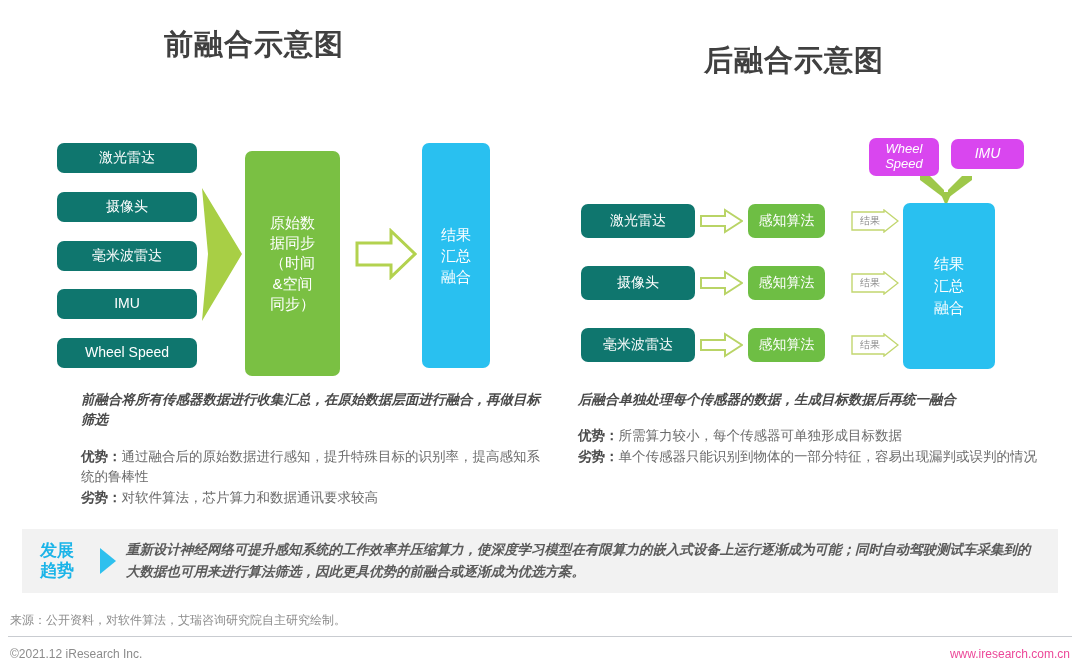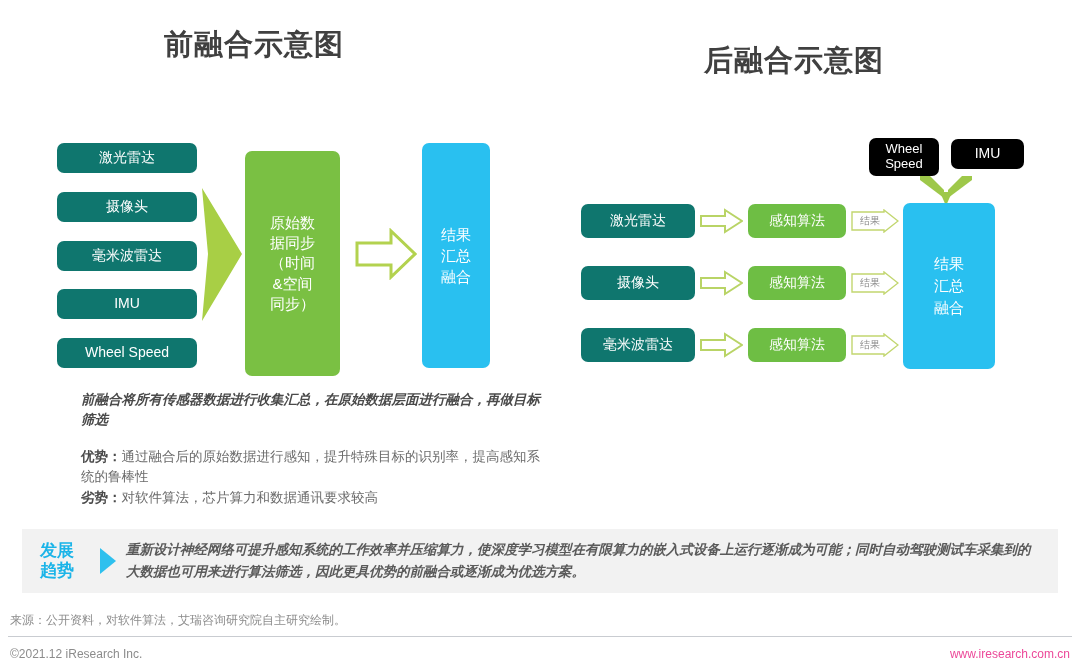--- a/index.html
+++ b/index.html
@@ -28,21 +28,21 @@
     display: flex; align-items: center; justify-content: center;
     text-align: center;
     font-size: 14px;
     line-height: 1.25;
     white-space: pre-line;
   }
   .green-light { background: #0f766e; text-align: center; }
   .green-mid   { background: #6ebe44; }
   .green-big   { background: #7ac043; margin-top: 8px; }
   .blue        { background: #29c0f0; }
-  .yellow      { background: #000000; }
+  .yellow      { background: #d946ef; font-style: italic; }
 
   
   #l-sensors .pill { left: 57px; width: 140px; height: 30px; font-size: 14px; }
   #l-s0 { top: 143px; }
   #l-s1 { top: 192px; }
   #l-s2 { top: 241px; }
   #l-s3 { top: 289px; }
   #l-s4 { top: 338px; }
 
   #l-bigarrow {
@@ -56,21 +56,21 @@
   #l-midarrow {
     position: absolute; left: 355px; top: 228px; width: 62px; height: 52px;
   }
   #l-resultbox {
     left: 422px; top: 143px; width: 68px; height: 225px;
     font-size: 15px; line-height: 1.4;
   }
 
   
   .r-sensor { left: 581px; width: 114px; height: 34px; font-size: 14px; }
-  .r-algo   { left: 748px; width: 98px;  height: 34px; font-size: 14px; }
+  .r-algo   { left: 748px; width: 77px;  height: 34px; font-size: 14px; }
   .r-row0 { top: 204px; }
   .r-row1 { top: 266px; }
   .r-row2 { top: 328px; }
 
   .r-arrow { position: absolute; left: 700px; width: 43px; height: 26px; }
   .r-arrow.a0 { top: 208px; }
   .r-arrow.a1 { top: 270px; }
   .r-arrow.a2 { top: 332px; }
 
   .r-res { position: absolute; left: 851px; width: 48px; height: 24px; }
@@ -243,20 +243,27 @@
 融合</div>
 
   <div class="desc" id="desc-left">
     <div class="lead">前融合将所有传感器数据进行收集汇总，在原始数据层面进行融合，再做目标筛选</div>
     <div class="body">
       <div><b>优势：</b><span>通过融合后的原始数据进行感知，提升特殊目标的识别率，提高感知系统的鲁棒性</span></div>
       <div><b>劣势：</b><span>对软件算法，芯片算力和数据通讯要求较高</span></div>
     </div>
   </div>
 
+  <div class="desc" id="desc-right">
+    <div class="lead">后融合单独处理每个传感器的数据，生成目标数据后再统一融合</div>
+    <div class="body">
+      <div><b>优势：</b><span>所需算力较小，每个传感器可单独形成目标数据</span></div>
+      <div><b>劣势：</b><span>单个传感器只能识别到物体的一部分特征，容易出现漏判或误判的情况</span></div>
+    </div>
+  </div>
 
   <div id="trend">
     <div id="trend-badge">发展
 趋势</div>
     <div id="trend-tri"></div>
     <div id="trend-text">重新设计神经网络可提升感知系统的工作效率并压缩算力，使深度学习模型在有限算力的嵌入式设备上运行逐渐成为可能；同时自动驾驶测试车采集到的大数据也可用来进行算法筛选，因此更具优势的前融合或逐渐成为优选方案。</div>
   </div>
 
   <div id="source">来源：公开资料，对软件算法，艾瑞咨询研究院自主研究绘制。</div>
   <div id="rule"></div>

